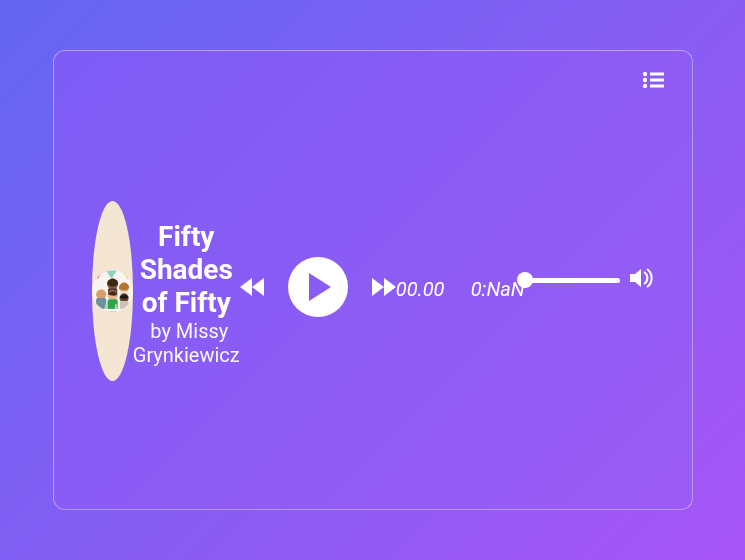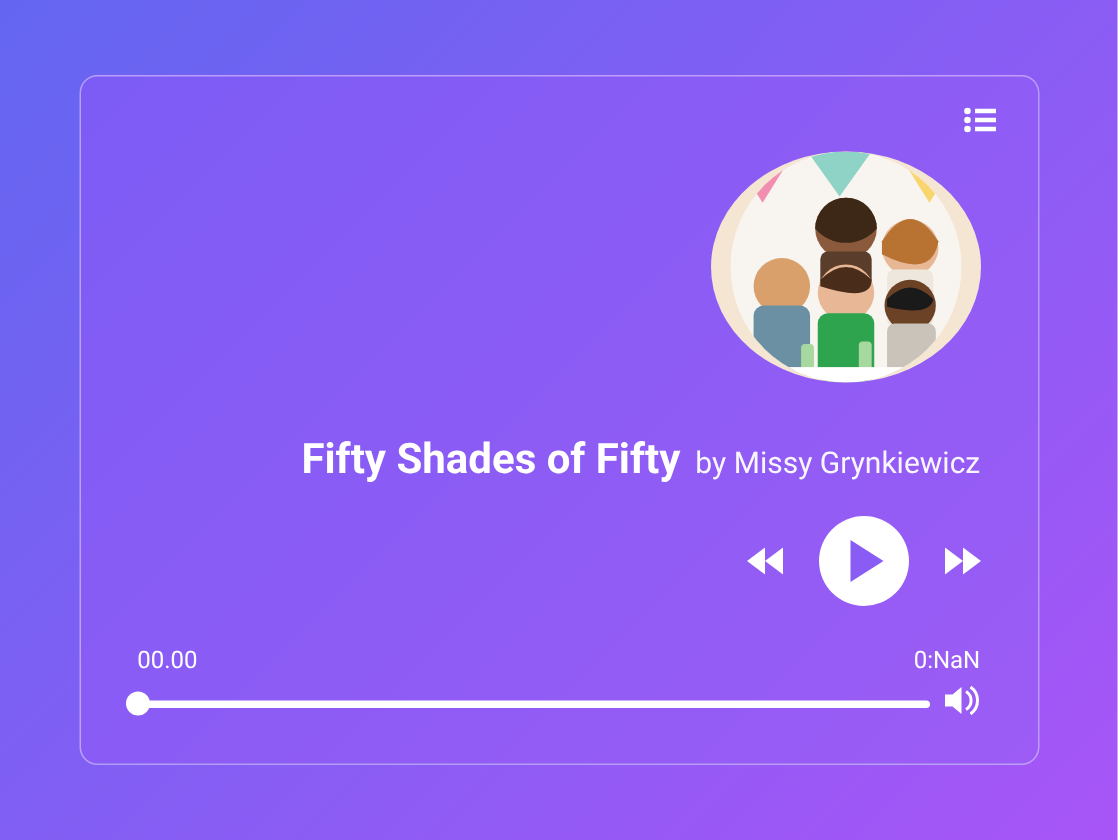--- a/index.html
+++ b/index.html
@@ -20,22 +20,22 @@
     }
     .player-card {
       width: 640px;
       height: 460px;
       background: linear-gradient(135deg, #7c5cf5 0%, #9c5cf5 100%);
       border: 1px solid rgba(255, 255, 255, 0.4);
       border-radius: 12px;
       padding: 20px 38px 28px;
       position: relative;
       display: flex;
-      flex-direction: column;
-      align-items: flex-end;
+      flex-direction: row;
+      align-items: center;
     }
     .playlist-toggle {
       position: absolute;
       top: 20px;
       right: 28px;
       color: white;
       cursor: pointer;
     }
     .album-art {
       width: 180px;
@@ -88,21 +88,22 @@
       align-items: center;
       justify-content: center;
       cursor: pointer;
     }
     .time-row {
       width: 100%;
       display: flex;
       justify-content: space-between;
       margin-top: 26px;
       color: white;
-      font-size: 16px;
+      font-size: 20px;
+      font-style: italic;
     }
     .progress-row {
       width: 100%;
       display: flex;
       align-items: center;
       gap: 10px;
       margin-top: 8px;
     }
     .progress-bar {
       flex: 1;

